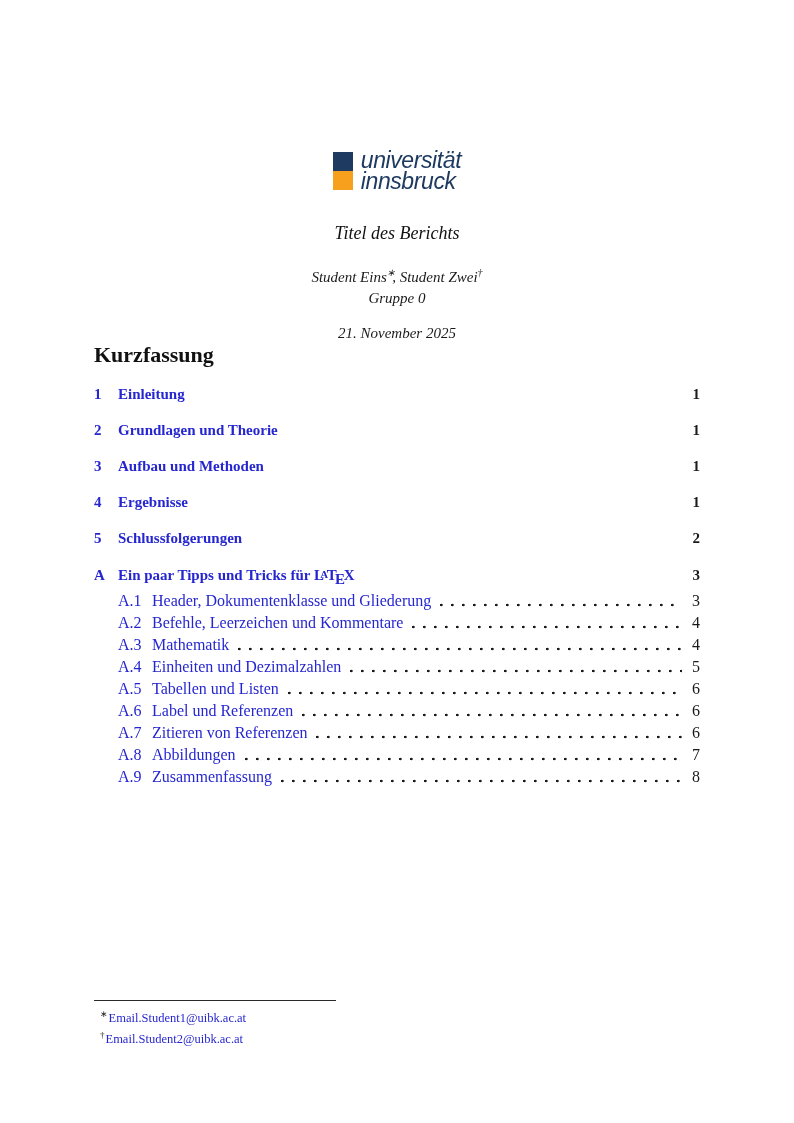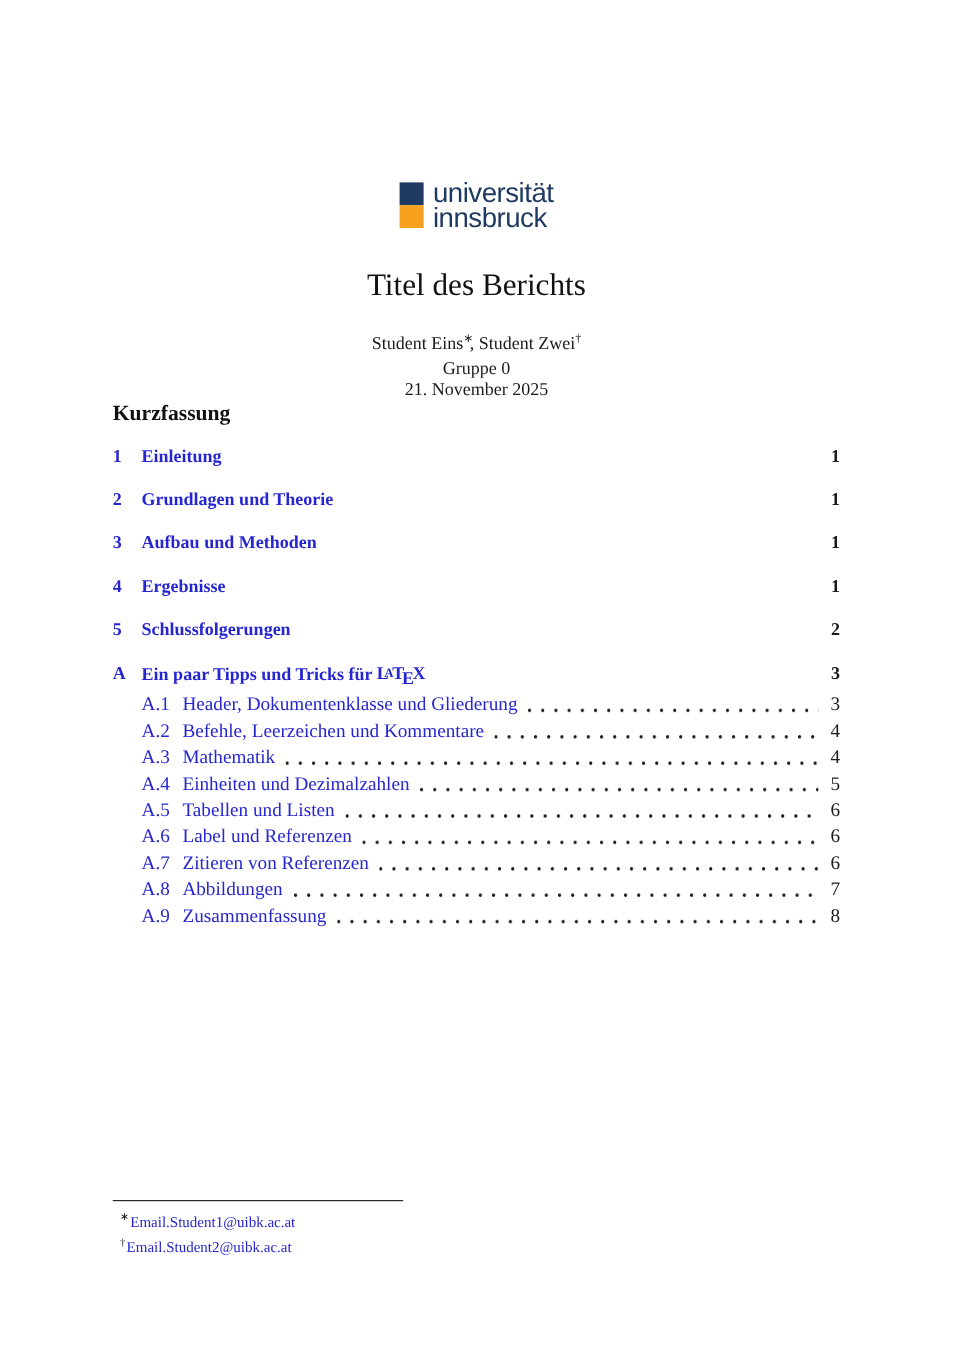--- a/index.html
+++ b/index.html
@@ -15,47 +15,47 @@
     width:794px;height:1123px;
     margin:0 auto;
     background:#ffffff;
     font-family:"Liberation Serif", serif;
     color:var(--ink);
     overflow:hidden;
   }
   .content{padding:0 94px;}
 
   
-  .header{margin-top:150px;text-align:center;}
+  .header{margin-top:150px;text-align:center;font-style:italic;}
   .logo{display:inline-flex;align-items:stretch;text-align:left;}
   .logo-squares{display:flex;flex-direction:column;justify-content:space-between;padding:2px 0 3px;}
   .sq{width:20px;height:19px;}
   .sq.navy{background:var(--navy);}
   .sq.orange{background:var(--orange);}
   .logo-text{
     margin-left:8px;
     font-family:"Liberation Sans", sans-serif;
     font-size:23px;line-height:21px;
     letter-spacing:-0.4px;
     color:var(--navy);
   }
   .title{
     margin:30px 0 0;
-    font-size:26px;font-weight:normal;
+    font-size:18px;font-weight:normal;
     color:#111;
   }
   .authors{margin-top:23px;font-size:15px;}
   .authors sup{font-size:10px;margin-right:-3px;}
   .authors .mark2{margin-right:0;}
   .group-line{margin-top:4px;font-size:15px;}
-  .date-line{font-size:15px;}
+  .date-line{margin-top:18px;font-size:15px;}
 
   
   h2.doc-heading{
-    margin:0;font-size:18px;font-weight:bold;color:#111;
+    margin:0;font-size:22px;font-weight:bold;color:#111;
   }
   .abstract-heading{margin-top:89px;}
   .abstract-text{
     margin:15px 0 0;
     font-style:italic;
     font-size:15px;line-height:23px;
     text-align:justify;
   }
 
   

